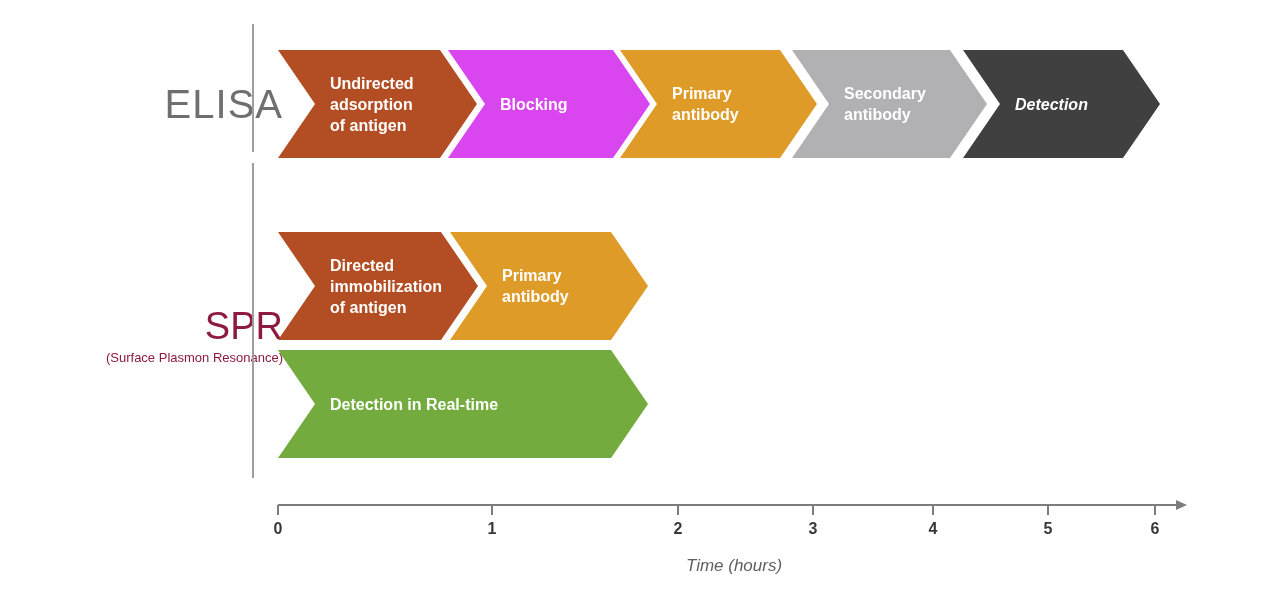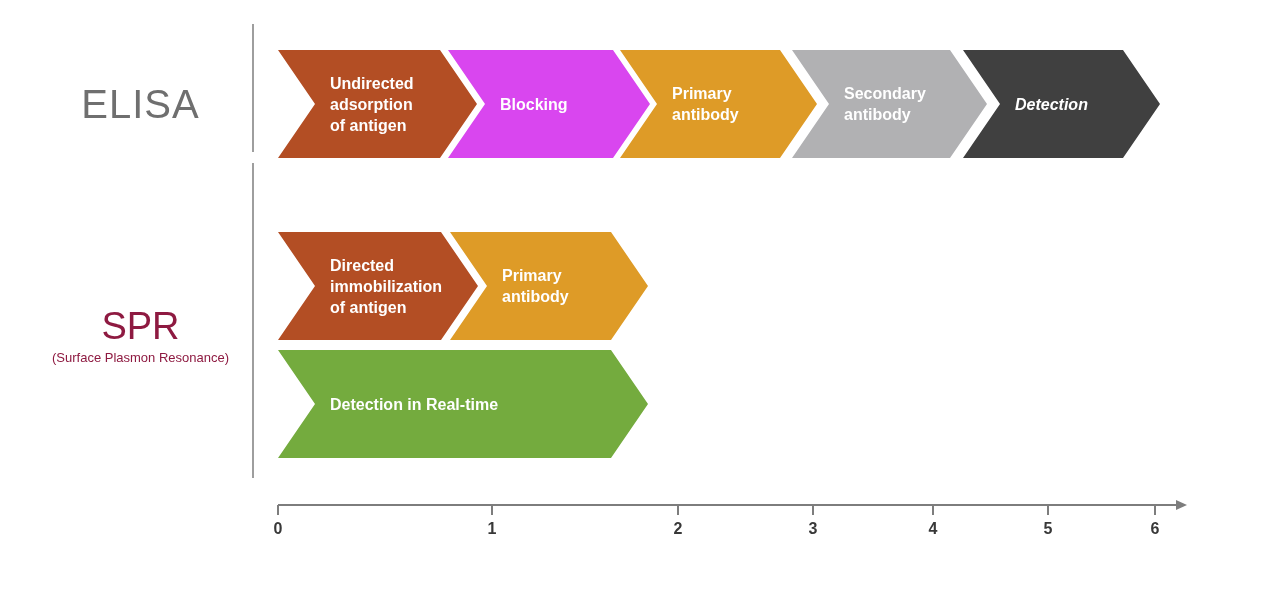--- a/index.html
+++ b/index.html
@@ -1,20 +1,20 @@
 <!DOCTYPE html>
 <html><head>
 <meta charset="utf-8">
 <style>
   html,body{margin:0;padding:0;background:#ffffff;}
   #figure{position:relative;width:1280px;height:600px;background:#ffffff;overflow:hidden;
           font-family:"Liberation Sans", sans-serif;}
 
   
-  .row-title{position:absolute;left:14px;width:253px;text-align:center;}
+  .row-title{position:absolute;left:30px;width:253px;text-align:right;}
   #elisa-title{top:83px;font-size:40px;letter-spacing:1px;font-weight:400;line-height:42px;}
   #spr-title{top:306px;font-size:38px;font-weight:400;line-height:40px;}
   #spr-subtitle{top:350px;font-size:13px;font-weight:400;line-height:15px;}
 
   
   .divider{position:absolute;left:252px;width:2px;}
   #divider-top{top:24px;height:128px;}
   #divider-bottom{top:163px;height:315px;}
 
   
@@ -103,14 +103,15 @@
   <div class="tick t6" style="background-color: rgb(125, 125, 125);"></div>
 
   <div class="ticklab l0" style="color: rgb(56, 56, 56);">0</div>
   <div class="ticklab l1" style="color: rgb(56, 56, 56);">1</div>
   <div class="ticklab l2" style="color: rgb(56, 56, 56);">2</div>
   <div class="ticklab l3" style="color: rgb(56, 56, 56);">3</div>
   <div class="ticklab l4" style="color: rgb(56, 56, 56);">4</div>
   <div class="ticklab l5" style="color: rgb(56, 56, 56);">5</div>
   <div class="ticklab l6" style="color: rgb(56, 56, 56);">6</div>
 
+  <div id="axis-caption" style="color: rgb(95, 95, 95);">Time (hours)</div>
 
 </div>
 
 </body></html>

